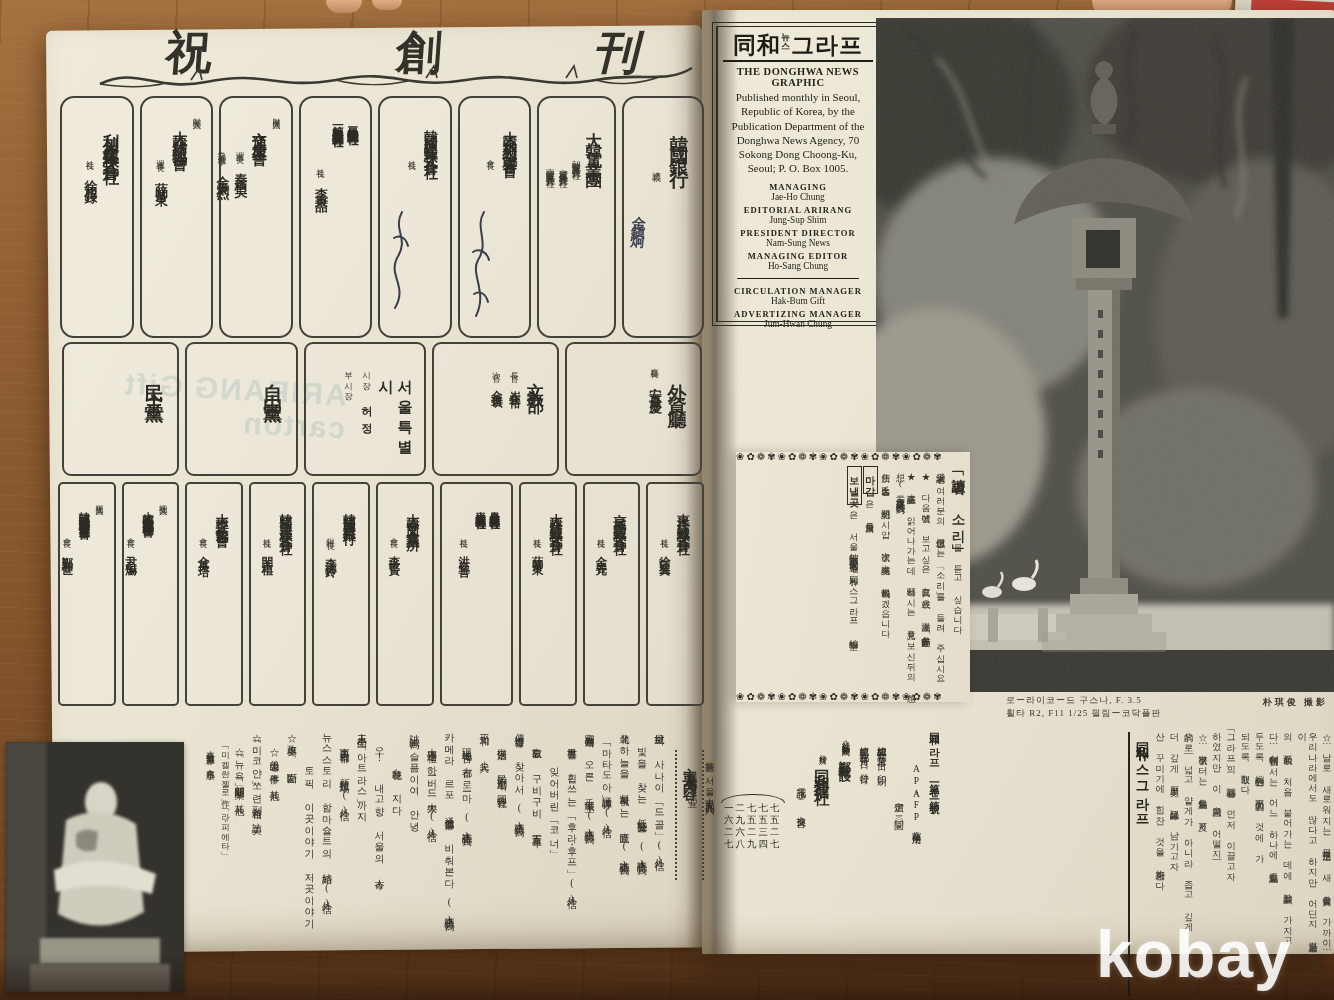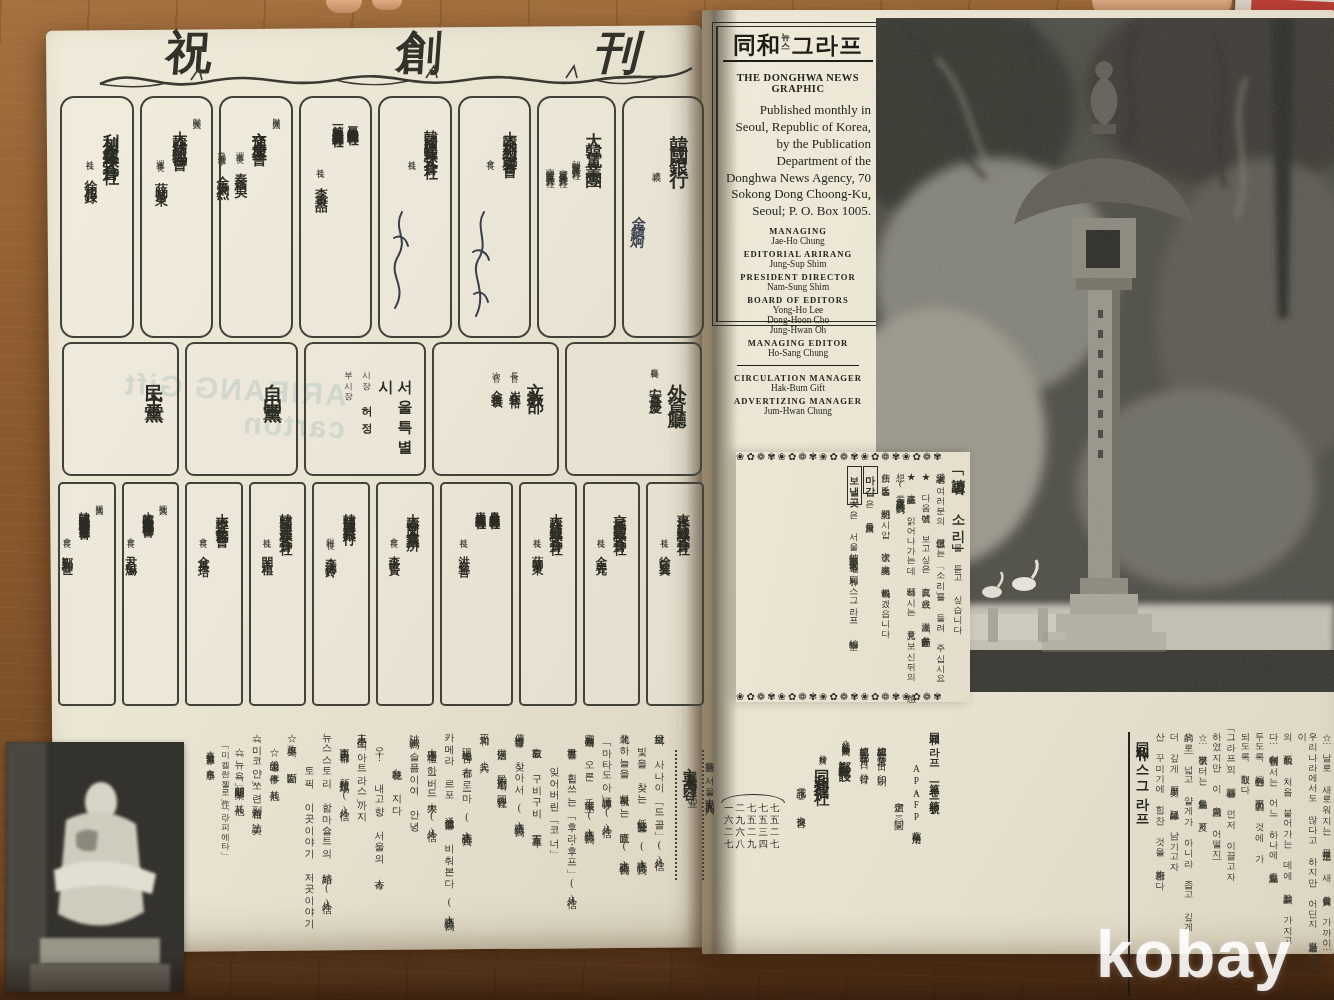--- a/index.html
+++ b/index.html
@@ -53,22 +53,22 @@
   #toc .pt1{padding-top:10px}#toc .pt2{padding-top:24px}#toc .pt3{padding-top:44px}
   #pieta{position:absolute;left:6px;top:742px;width:178px;height:250px;background:#2f2d28;box-shadow:0 2px 6px rgba(0,0,0,.4);}
   #pietaCap{position:absolute;left:188px;top:744px;height:252px;width:44px;font-size:8.5px;letter-spacing:1px;color:#33322a;}
   #pietaCap div{margin-left:3px;}
   
   #mast{position:absolute;left:712px;top:22px;width:164px;height:296px;border:1px solid #2c2b24;padding:3px;color:#24231d;}
   #mastIn{border:2px solid #2c2b24;border-top-width:1px;border-bottom-width:1px;height:100%;box-sizing:border-box;
     padding:6px 5px;text-align:center;font-family:"Liberation Serif",serif;}
   #logo{font-weight:800;font-size:23px;letter-spacing:1px;line-height:1;color:#1e1d18;}
   #logo .sm{display:inline-block;font-size:9px;width:10px;vertical-align:4px;line-height:1;font-weight:700;}
-  #engTitle{font-size:10.5px;font-weight:700;letter-spacing:.5px;border-top:2px solid #1e1d18;margin-top:3px;padding-top:10px;}
-  #pubPara{font-size:13px;line-height:1.3;text-align:right;margin:8px 2px 6px;font-style:normal;}
+  #engTitle{font-size:10.5px;font-weight:700;letter-spacing:.5px;border-top:2px solid #1e1d18;margin-top:3px;padding-top:4px;}
+  #pubPara{font-size:11px;line-height:1.3;text-align:center;margin:2px 2px 6px;font-style:normal;}
   .staff{margin-top:3px;}
   .staff .lb{font-size:8.6px;font-weight:700;letter-spacing:1px;}
   .staff .nm{font-size:9.3px;}
   #mastRule{border-top:1.5px solid #1e1d18;margin:7px 14px;}
   
   #photo{position:absolute;left:876px;top:18px;width:458px;height:674px;background:#46453e;overflow:hidden;}
   #photoCap{position:absolute;left:1006px;top:694px;width:328px;height:30px;font-size:9px;letter-spacing:1px;color:#3c3b32;}
   #photoCap .cr{position:absolute;right:6px;top:2px;font-weight:700;letter-spacing:3px;}
   
   #reader{position:absolute;left:736px;top:452px;width:234px;height:250px;background:linear-gradient(100deg,#ece6d5,#e4ddcb);
@@ -356,27 +356,21 @@
       <div class="staff">
           <div class="lb">MANAGING</div>
           <div class="nm">Jae-Ho Chung</div>
         </div>
       <div class="staff">
           <div class="lb">EDITORIAL ARIRANG</div>
           <div class="nm">Jung-Sup Shim</div>
         </div>
       <div class="staff">
           <div class="lb">PRESIDENT DIRECTOR</div>
-          <div class="nm">Nam-Sung Shim</div>
-        </div>
-      <div class="staff">
-          <div class="lb">BOARD OF EDITORS</div>
-        <div class="nm">Yong-Ho Lee</div>
-          <div class="nm">Dong-Hoon Cho</div>
-          <div class="nm">Jung-Hwan Oh</div>
+          <div class="nm">Nam-Sung News</div>
         </div>
       <div class="staff">
           <div class="lb">MANAGING EDITOR</div>
           <div class="nm">Ho-Sang Chung</div>
         </div>
       <div id="mastRule"></div>
       <div class="staff">
           <div class="lb">CIRCULATION MANAGER</div>
           <div class="nm">Hak-Bum Gift</div>
         </div>
@@ -442,20 +436,25 @@
         <rect x="222" y="392" width="5" height="8" fill="#45443c"></rect>
       <rect x="222" y="412" width="5" height="8" fill="#45443c"></rect>
         <rect x="222" y="432" width="5" height="8" fill="#45443c"></rect>
       <rect x="204" y="560" width="48" height="16" fill="#8b897c"></rect>
       <rect x="194" y="576" width="68" height="20" fill="#a7a497"></rect>
       <rect x="180" y="596" width="96" height="18" fill="#b3b0a2"></rect>
       <rect x="166" y="614" width="124" height="20" fill="#96938657"></rect>
       <rect width="458" height="674" filter="url(#gr)"></rect>
     </svg>
   </div>
+  <div id="photoCap">
+    <div>로ー라이코ー드 구스나, F. 3.5</div>
+    <div>휠타 R2, F11 1/25 필림ー코닥플판</div>
+    <span class="cr">朴琪俊 撮影</span>
+  </div>
 
   <div id="reader">
     <div class="fl">❀✿❁✾❀✿❁✾❀✿❁✾❀✿❁✾❀✿❁✾</div>
     <div class="body">
       <div class="c t"><span class="big">「讀者의 소리」</span><span class="rest">를 듣고 싶습니다</span></div>
       <div class="c">愛讀者 여러분의 忌憚없는 「소리」를 들려 주십시요</div>
       <div class="c">★ 다음號에 보고싶은 寫眞 或은 漫畵 「各界斷面」</div>
       <div class="c">★ 本誌를 읽어나가는데 願하시는 意見 보신뒤의 感想 (二百字原稿紙二枚以內)</div>
       <div class="c">住所 氏名을 明記하시압 次號 本誌에 揭載하겠읍니다</div>
       <div class="c"><span class="bx">마감</span><span>은 每月末日</span></div>

